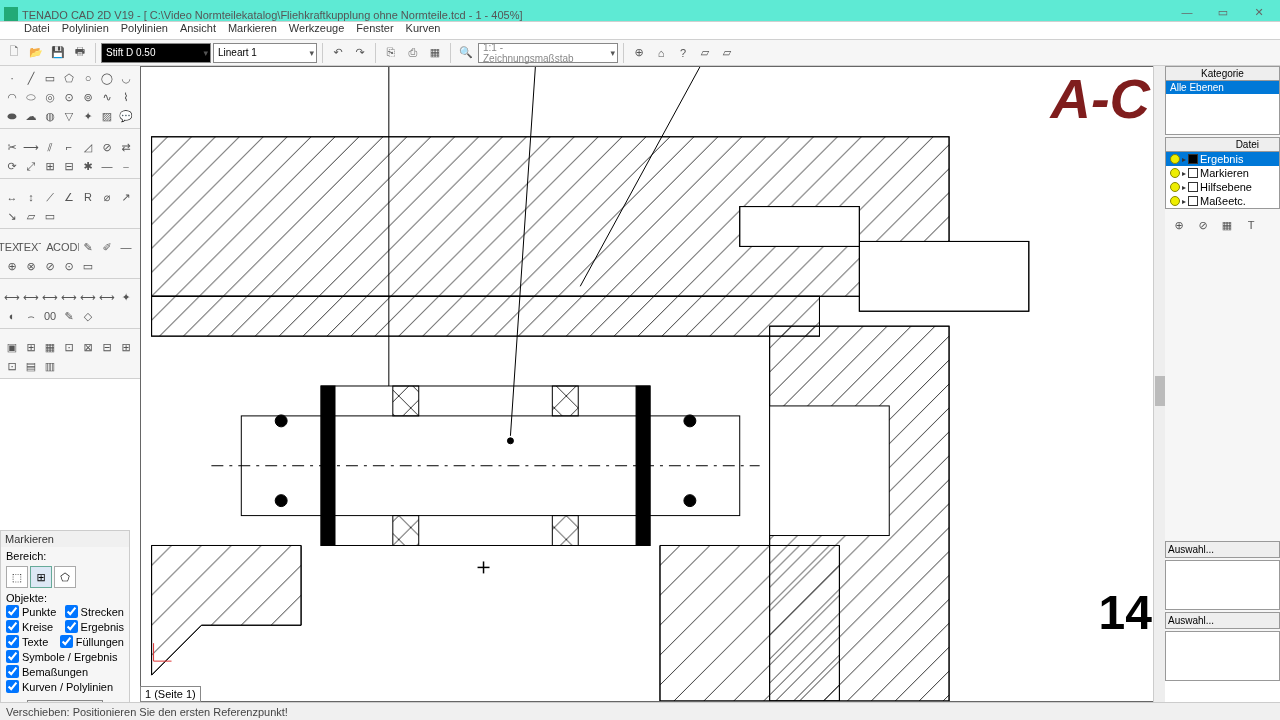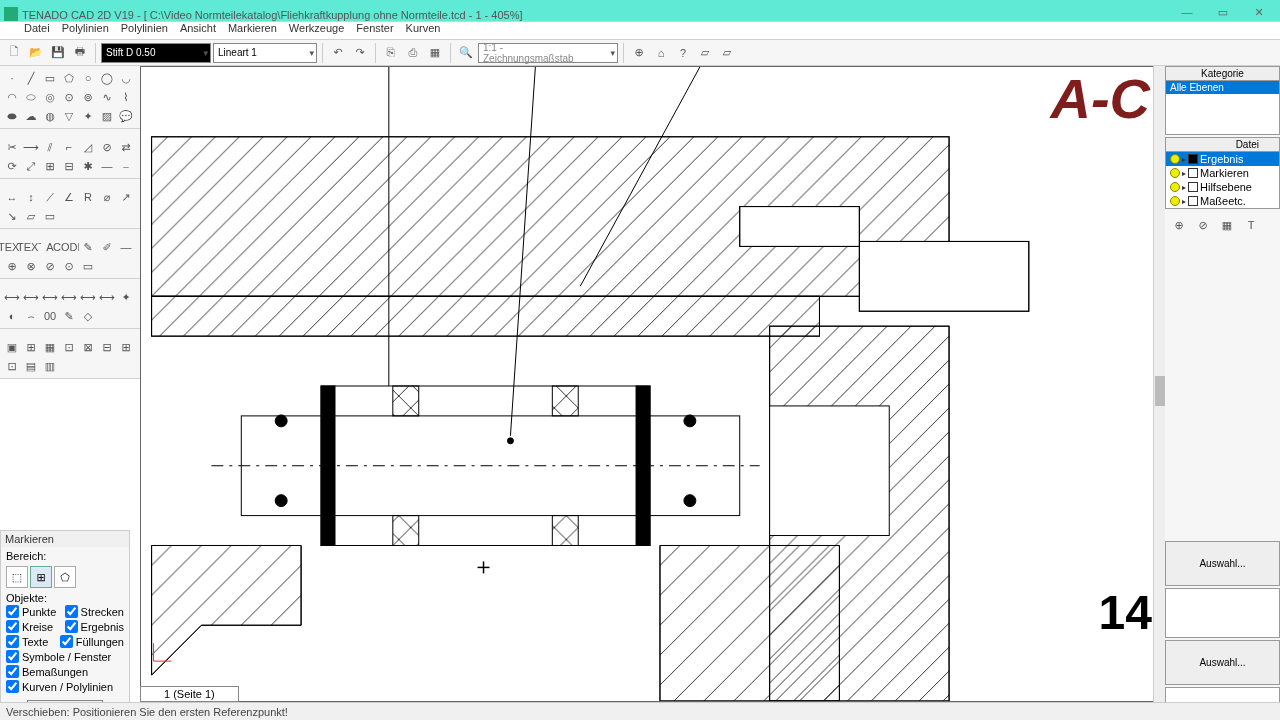--- a/index.html
+++ b/index.html
@@ -47,28 +47,28 @@
 
 .canvas { position:absolute; left:140px; top:66px; width:1025px; height:636px; background:#fff; border:1px solid #666; overflow:hidden; }
 .canvas svg { width:100%; height:100%; }
 
 
 .rightpanel { position:absolute; right:0; top:66px; width:115px; background:#f6f6f6; }
 .rightpanel .sect { border:1px solid #999; margin-bottom:2px; background:#fff; }
 .rightpanel .secthd { background:#eee; text-align:center; padding:1px; font-size:10px; border-bottom:1px solid #999; }
 .rightpanel .sectrow { padding:1px 4px; font-size:10px; display:flex; align-items:center; gap:2px; }
 .rightpanel .sectrow.sel { background:#0078d7; color:#fff;text-align:right; }
-.rightpanel .selbtn { background:#eee; border:1px solid #999; text-align:center; padding:16px; font-size:10px; margin-top:2px; }
+.rightpanel .selbtn { background:#eee; border:1px solid #999; text-align:left; padding:2px; font-size:10px; margin-top:2px; }
 .bulb { width:10px; height:10px; background:#ee0; border-radius:50%; border:1px solid #880; }
 .arr { font-size:8px; color:#333; }
 .colbox { width:10px; height:10px; border:1px solid #333; }
 
 
 .tabbar { position:absolute; left:140px; bottom:18px; height:16px; font-size:10px; display:flex; align-items:center; }
-.tabbar .tab { padding:1px 23px; border:1px solid #888; background:#fff; }
+.tabbar .tab { padding:1px 4px; border:1px solid #888; background:#fff; }
 .statusbar { position:absolute; left:0; bottom:0; width:100%; height:18px; background:#f0f0f0; border-top:1px solid #ccc; display:flex; align-items:center; padding:0 6px; font-size:10px; color:#444; }
 
 
 .vscroll { position:absolute; right:115px; top:66px; width:12px; height:636px; background:#eee; border-left:1px solid #ccc; }
 .vscroll .thumb { width:10px; height:30px; background:#bbb; margin:310px 1px; }
 .label14 { position:absolute; font-size:48px; font-weight:bold; right:128px; bottom:80px; color:#000; }
 .labelA { position:absolute; font-size:56px; font-weight:bold; right:130px; top:66px; font-style:italic; color:#7f1d1d; }
 </style>
 </head>
 <body>
@@ -287,21 +287,21 @@
           <input type="checkbox" checked="" style="">
           <span>Texte</span>
         </label>
       <label>
           <input type="checkbox" checked="" style="">
           <span>Füllungen</span>
         </label>
     </div>
     <label>
         <input type="checkbox" checked="" style="">
-        <span>Symbole / Fenster</span>
+        <span>Symbole / Ergebnis</span>
       </label>
     <label>
         <input type="checkbox" checked="" style="">
         <span>Bemaßungen</span>
       </label>
     <label>
         <input type="checkbox" checked="" style="">
         <span>Kurven / Polylinien</span>
       </label>
     <button class="allebtn">Alle Objekte</button>

